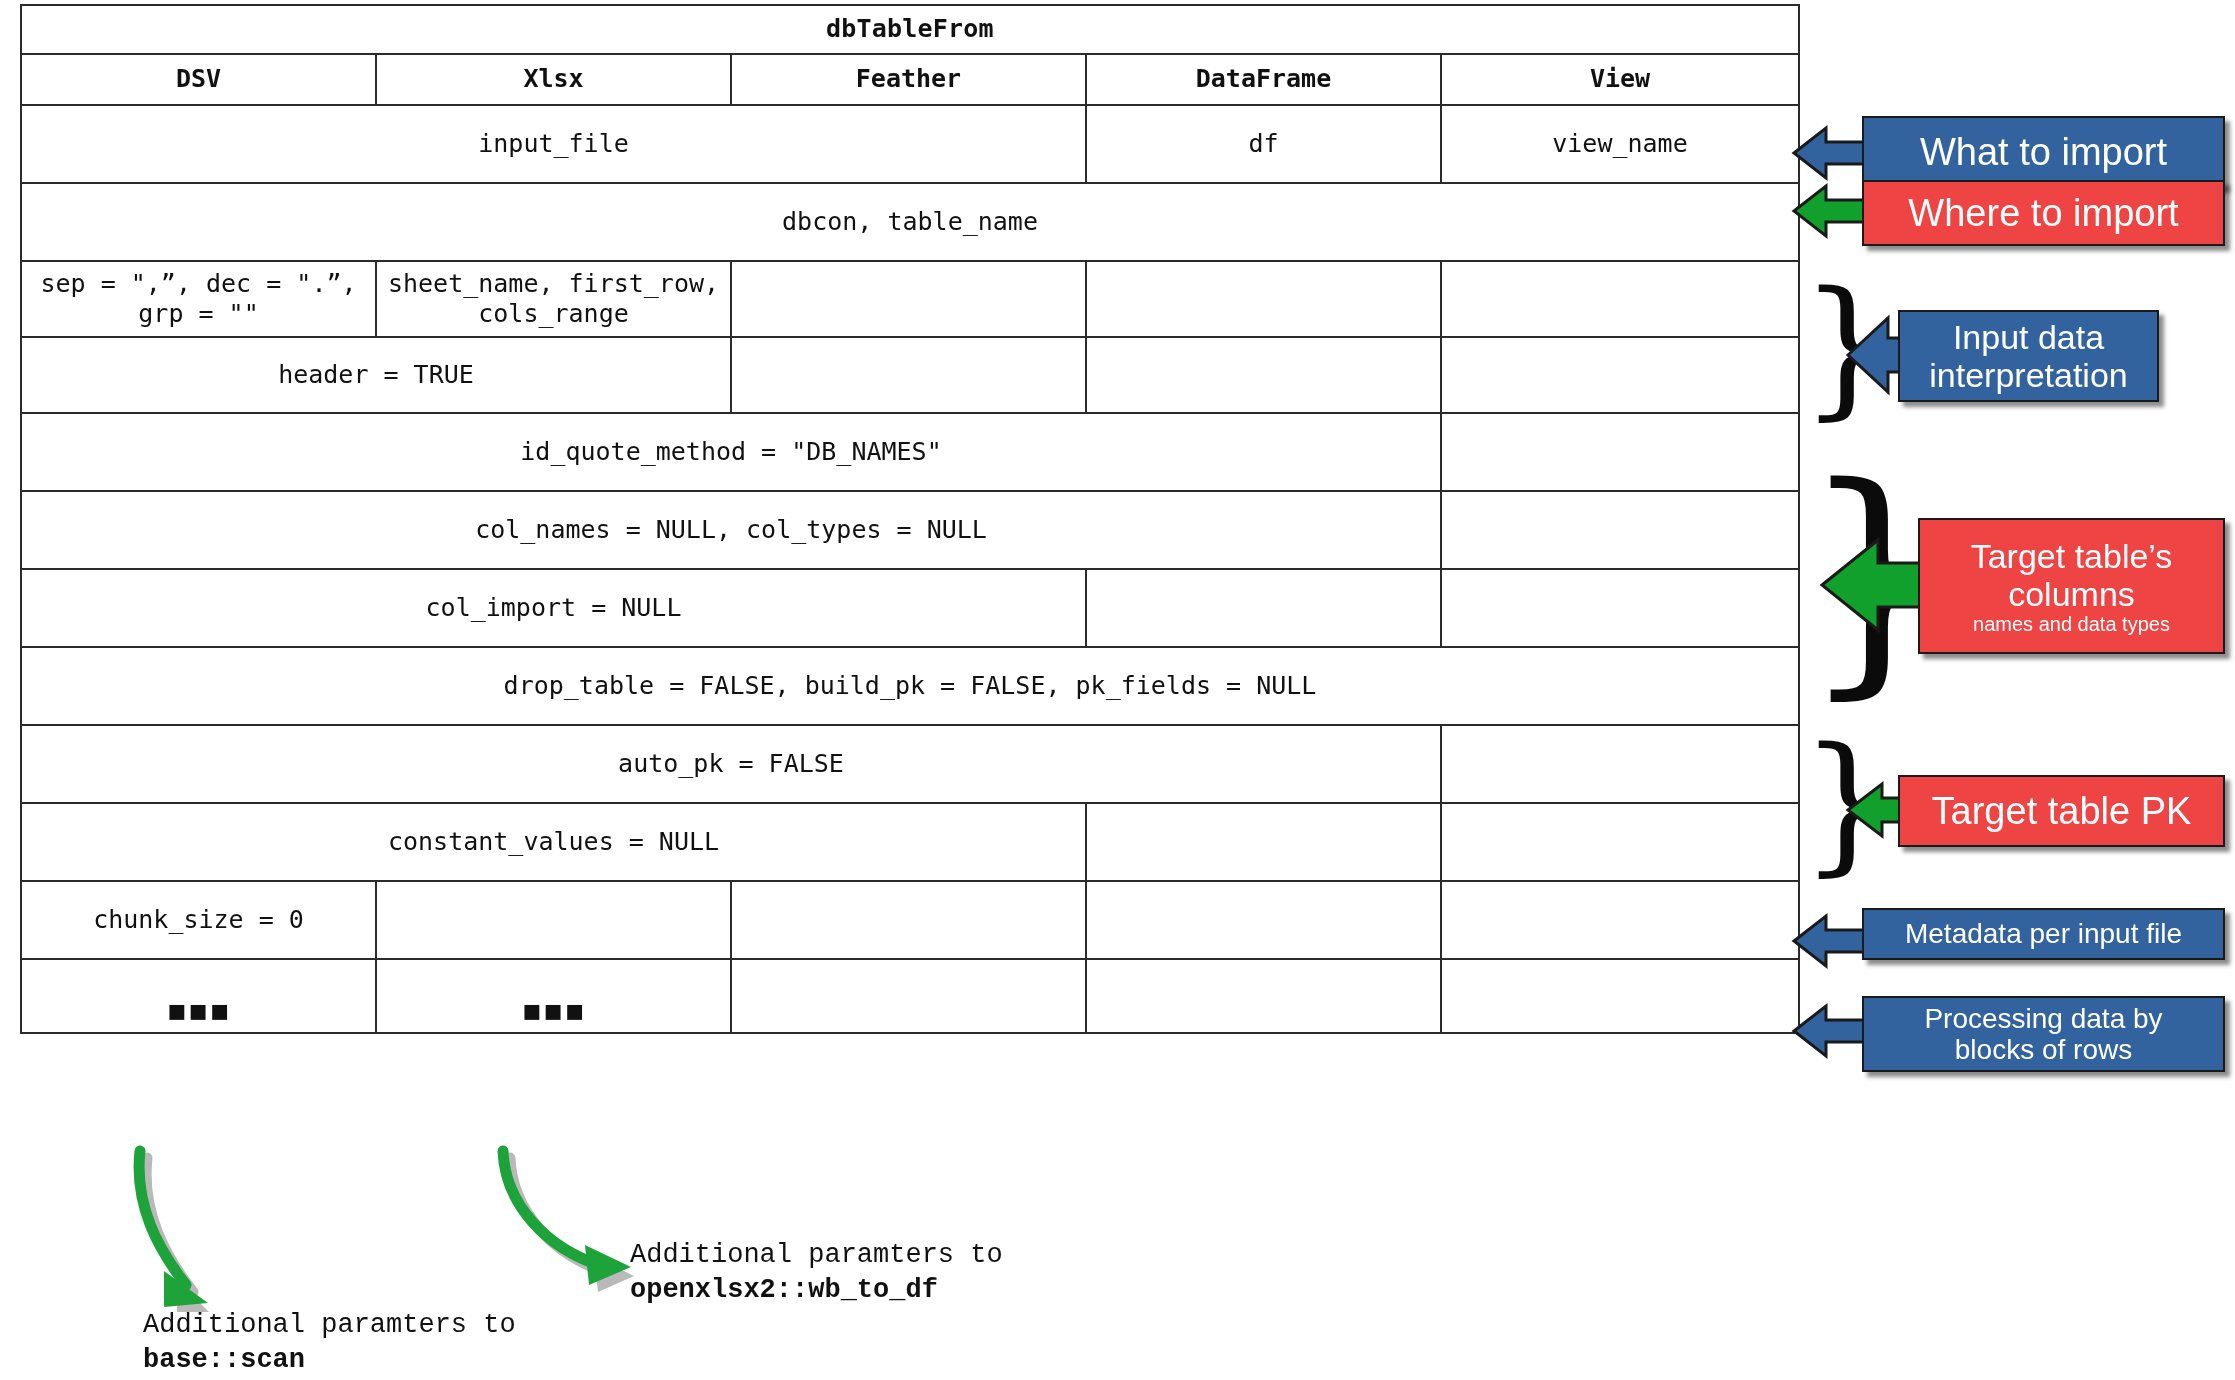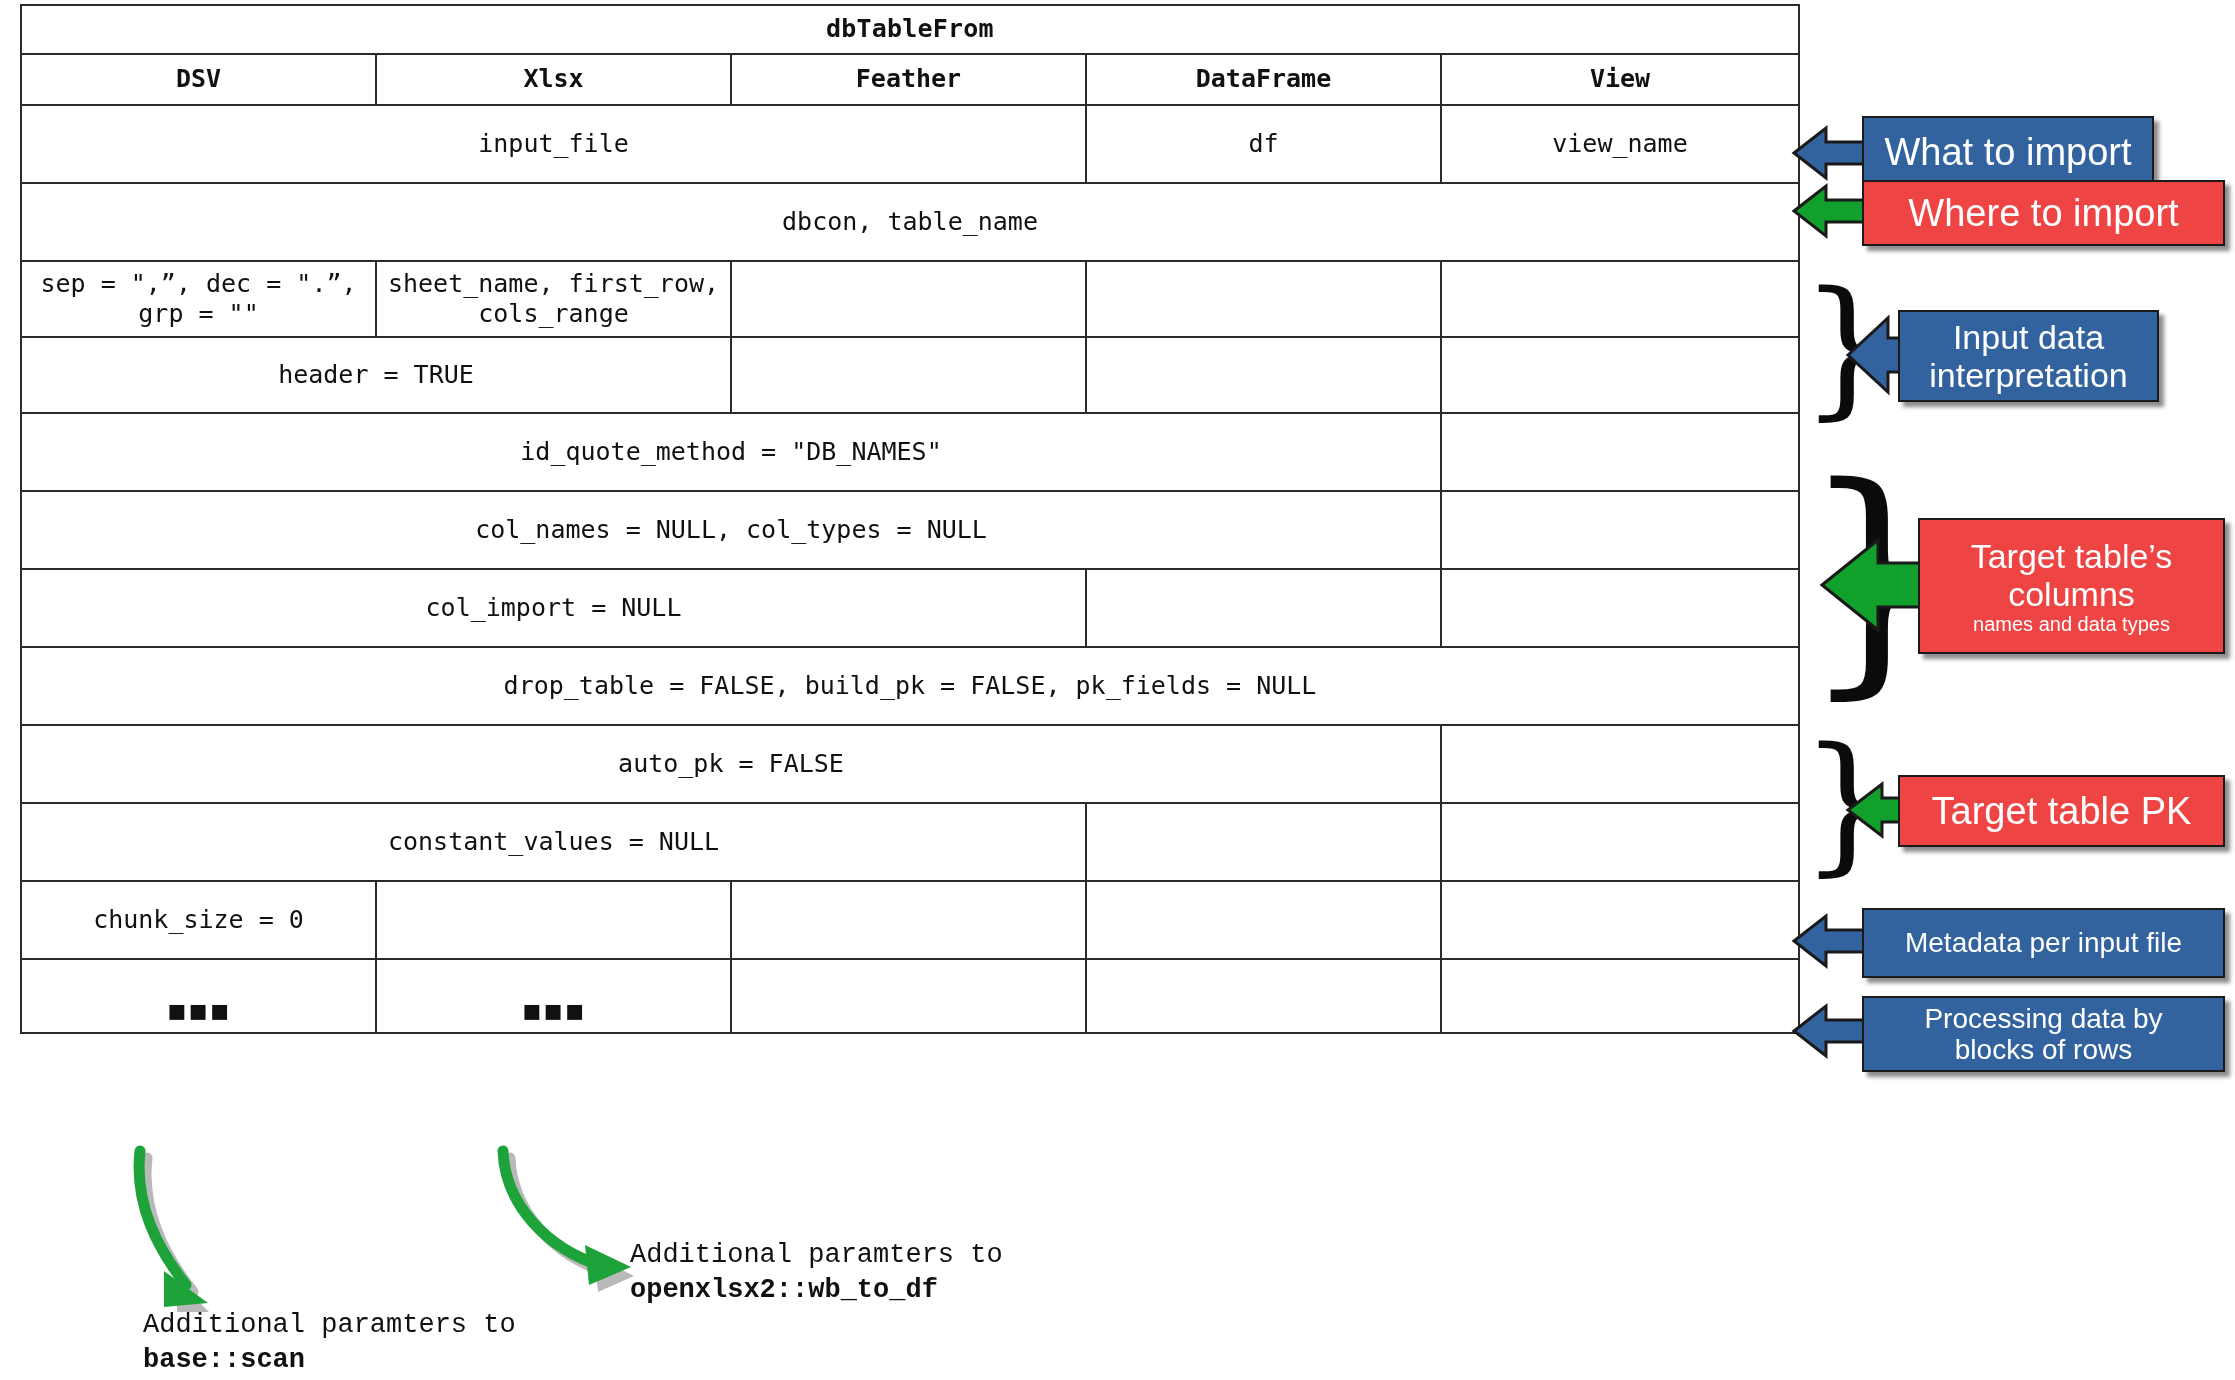--- a/index.html
+++ b/index.html
@@ -203,21 +203,21 @@
 
 <div class="brace" style="left:1800px; top:272px; font-size:150px;">}</div>
 <div class="brace" style="left:1800px; top:455px; font-size:245px;">}</div>
 <div class="brace" style="left:1800px; top:728px; font-size:150px;">}</div>
 
 <div class="arrow-left" style="left:1792px; top:122px; width:86px; height:62px;">
   <svg width="86" height="62" viewBox="0 0 86 62">
     <path d="M2,31 L34,6 L34,20 L86,20 L86,42 L34,42 L34,56 Z" fill="#33639E" stroke="#1a1a1a" stroke-width="3"></path>
   </svg>
 </div>
-<div class="callout blue" style="left:1862px; top:116px; width:292px; height:72px; font-size:38px;">
+<div class="callout blue" style="left:1862px; top:116px; width:363px; height:72px; font-size:38px;">
   <span>What to import</span>
 </div>
 
 <div class="arrow-left" style="left:1792px; top:180px; width:86px; height:62px;">
   <svg width="86" height="62" viewBox="0 0 86 62">
     <path d="M2,31 L34,6 L34,20 L86,20 L86,42 L34,42 L34,56 Z" fill="#11A02B" stroke="#1a1a1a" stroke-width="3"></path>
   </svg>
 </div>
 <div class="callout green" style="left:1862px; top:180px; width:363px; height:66px; font-size:38px;">
   <span>Where to import</span>
@@ -251,21 +251,21 @@
 </div>
 <div class="callout green" style="left:1898px; top:775px; width:327px; height:72px; font-size:38px;">
   <span>Target table PK</span>
 </div>
 
 <div class="arrow-left" style="left:1792px; top:910px; width:86px; height:62px;">
   <svg width="86" height="62" viewBox="0 0 86 62">
     <path d="M2,31 L34,6 L34,20 L86,20 L86,42 L34,42 L34,56 Z" fill="#33639E" stroke="#1a1a1a" stroke-width="3"></path>
   </svg>
 </div>
-<div class="callout blue" style="left:1862px; top:908px; width:363px; height:70px; font-size:28px;">
+<div class="callout blue" style="left:1862px; top:908px; width:363px; height:52px; font-size:28px;">
   <span>Metadata per input file</span>
 </div>
 
 <div class="arrow-left" style="left:1792px; top:1000px; width:86px; height:62px;">
   <svg width="86" height="62" viewBox="0 0 86 62">
     <path d="M2,31 L34,6 L34,20 L86,20 L86,42 L34,42 L34,56 Z" fill="#33639E" stroke="#1a1a1a" stroke-width="3"></path>
   </svg>
 </div>
 <div class="callout blue" style="left:1862px; top:996px; width:363px; height:76px; font-size:28px; white-space:pre-line;">
   <span>Processing data by

